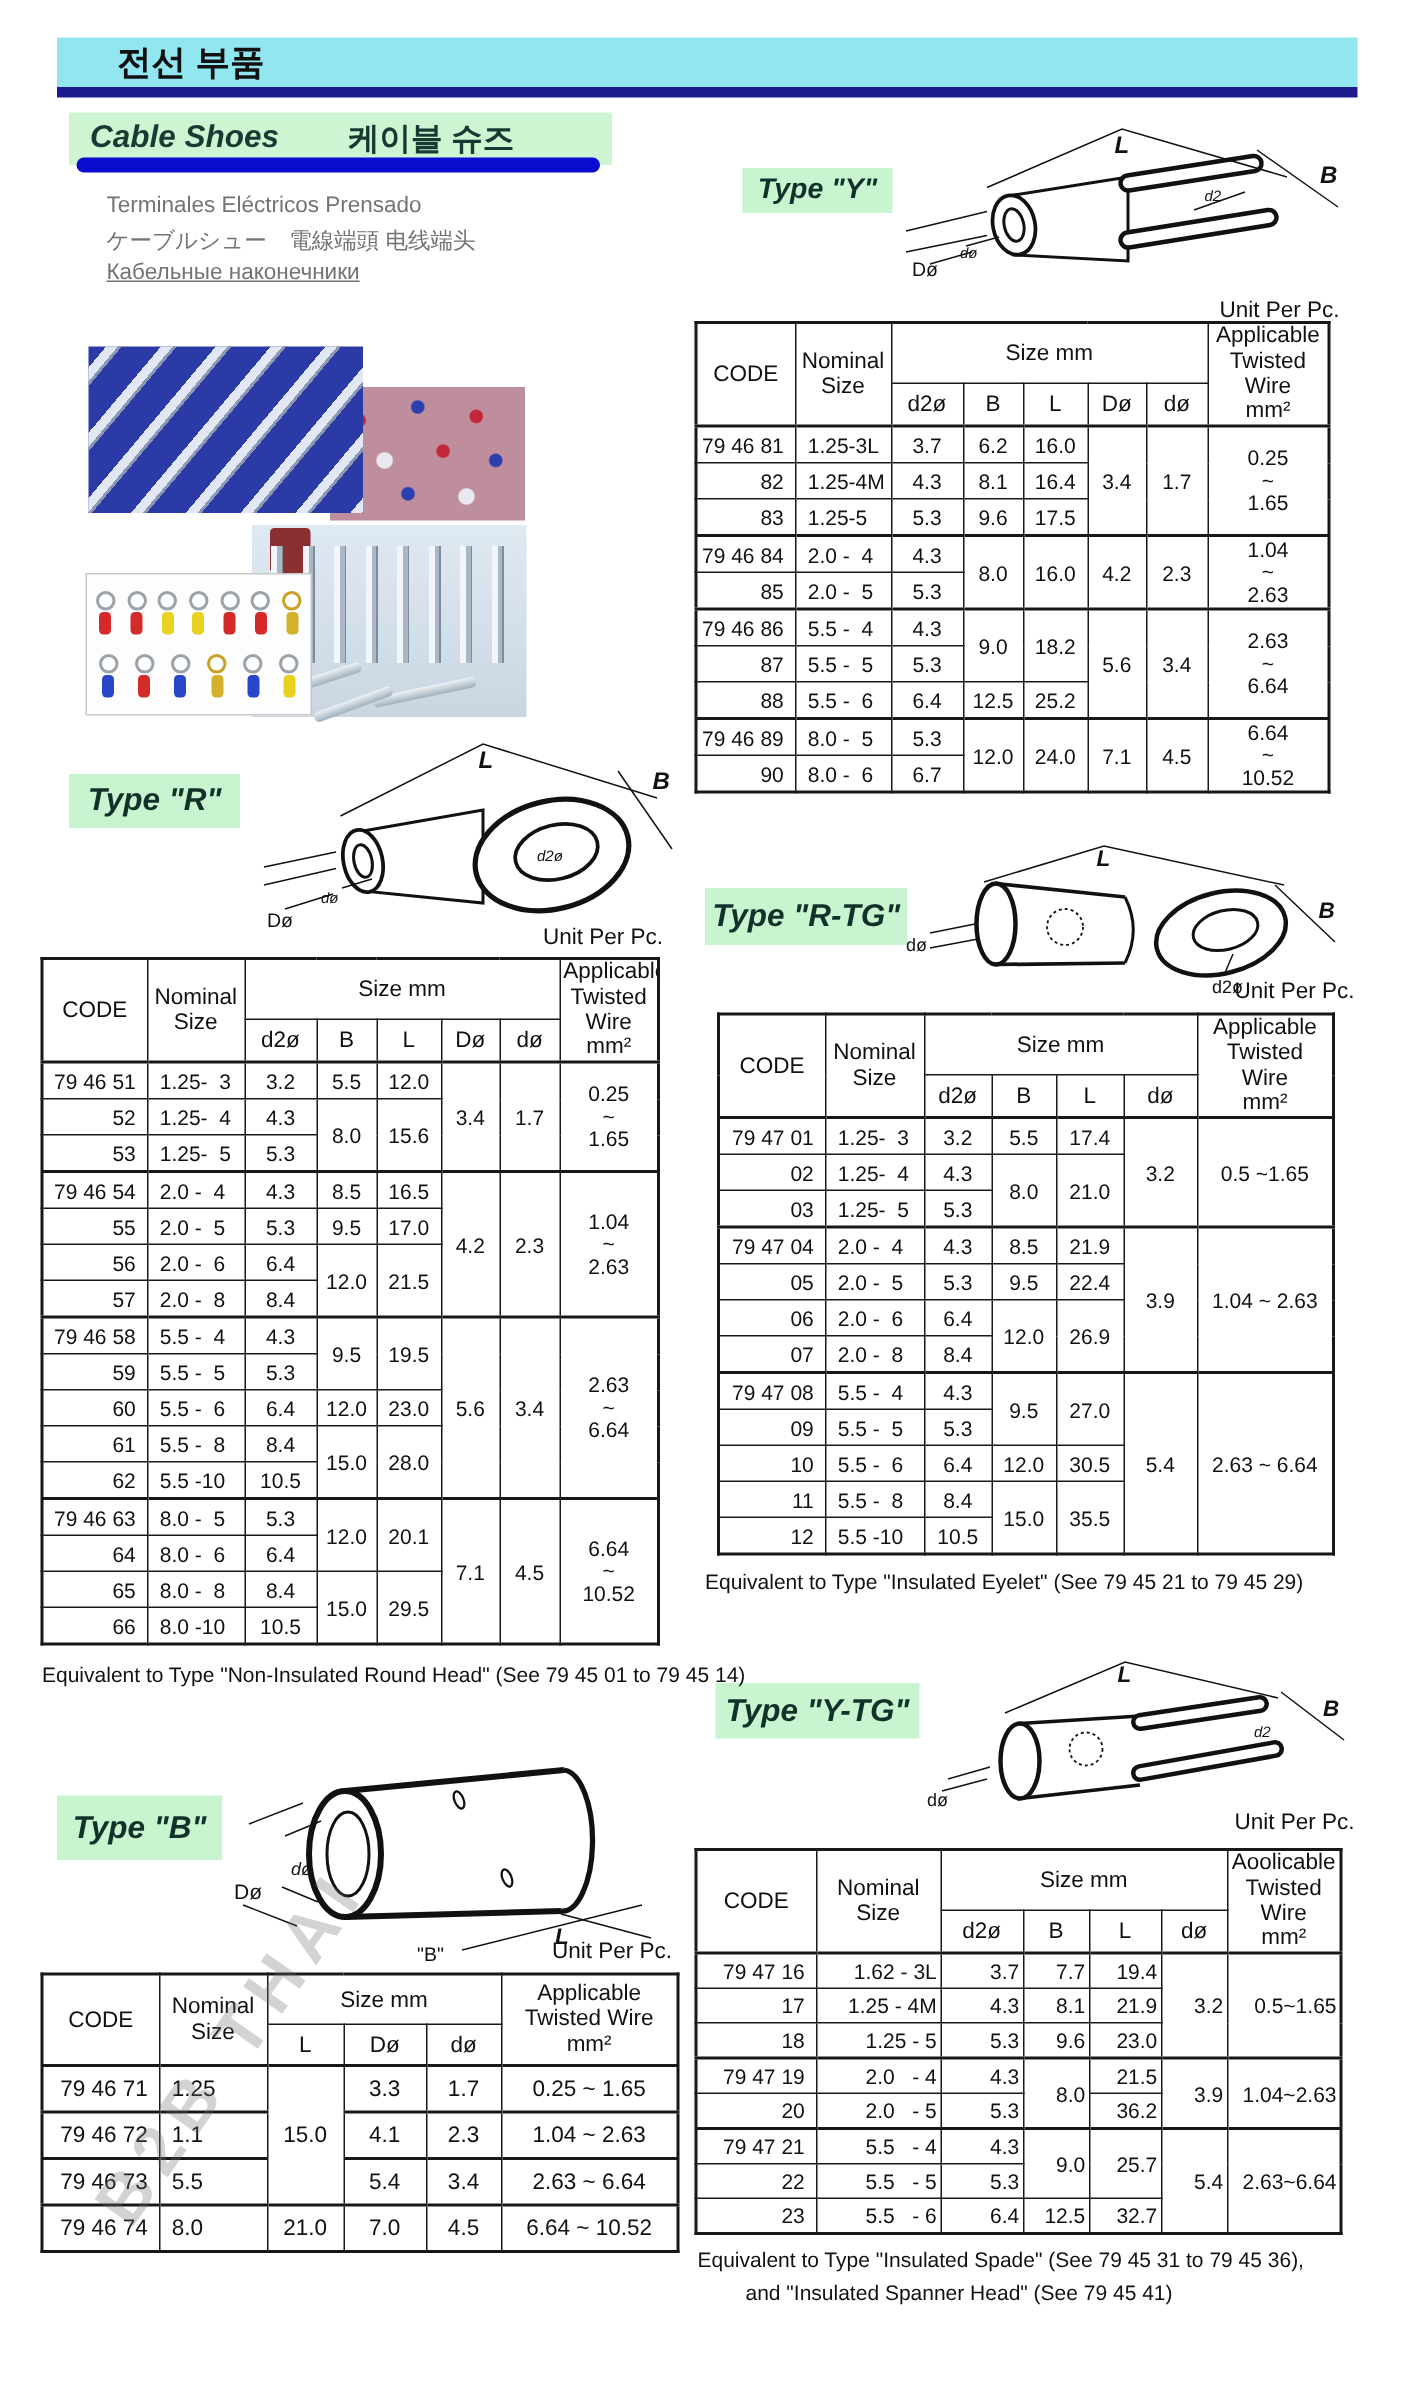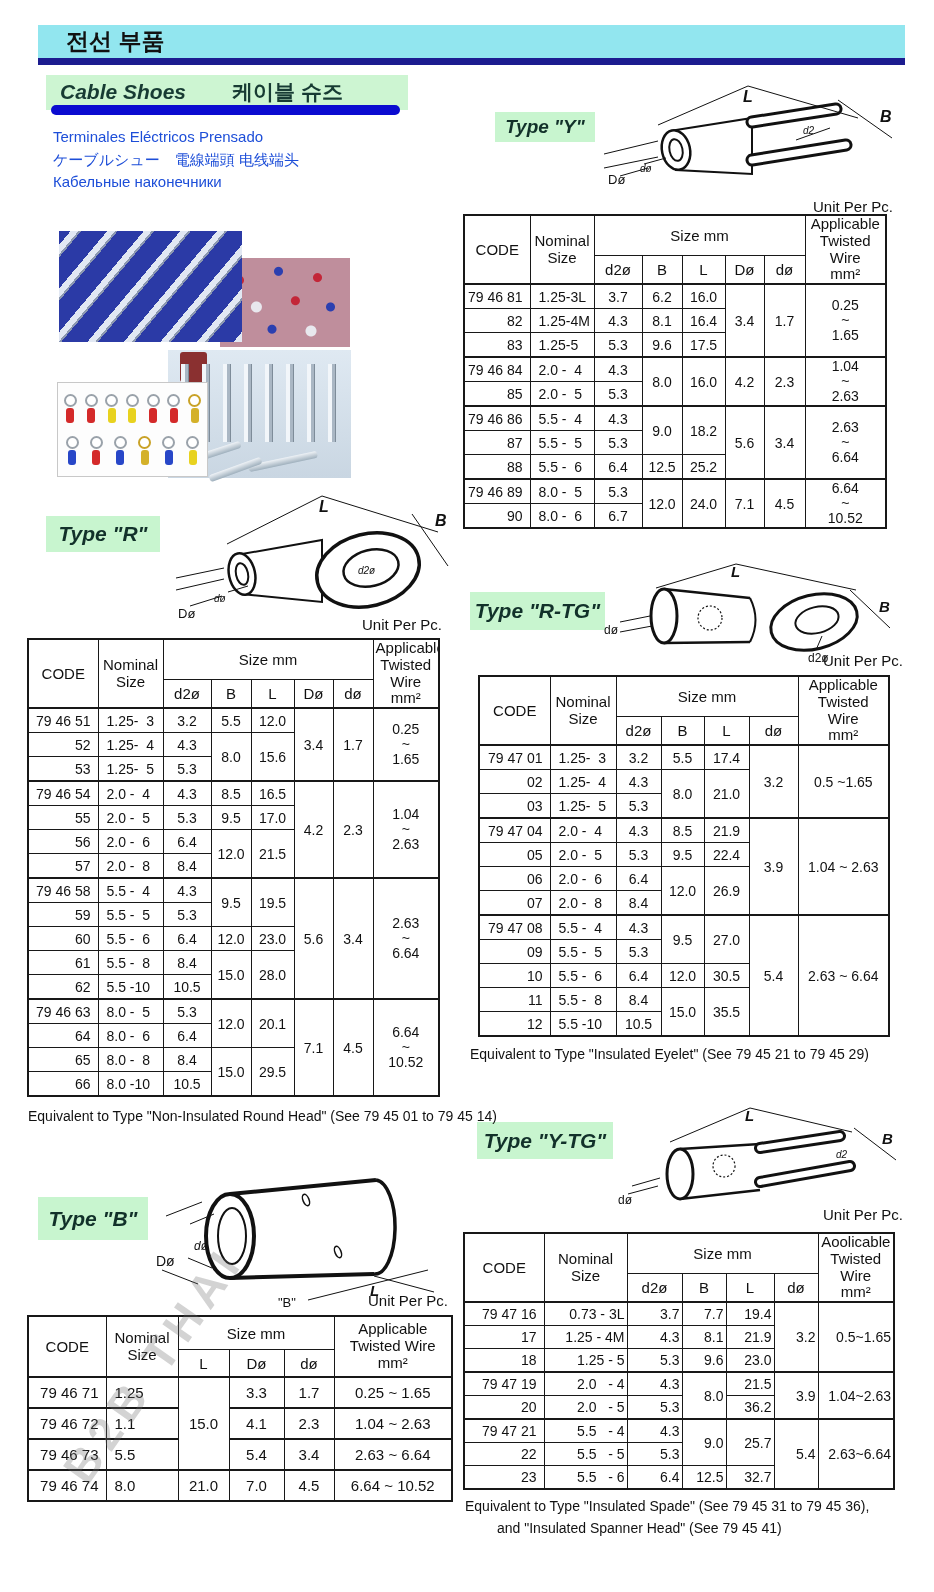--- a/index.html
+++ b/index.html
@@ -3,33 +3,33 @@
 <meta charset="utf-8">
 <style>
   html,body{margin:0;padding:0;background:#fff;}
   body{font-family:"Liberation Sans","DejaVu Sans",sans-serif;color:#111;}
   .page{position:relative;width:934px;height:1592px;background:#ffffff;overflow:hidden;}
 
   
   .hdr-bar{position:absolute;left:38px;top:25px;width:867px;height:33px;background:#92e6ef;
            display:flex;align-items:center;}
   .hdr-bar .t-en{font-size:23px;font-weight:bold;font-style:italic;margin-left:44px;letter-spacing:.2px;}
-  .hdr-bar .t-ko{font-size:23px;font-weight:bold;margin-left:28px;}
+  .hdr-bar .t-ko{font-size:23px;font-weight:bold;margin-left:40px;}
   .hdr-navy{position:absolute;left:38px;top:58px;width:867px;height:7px;background:#1c1c8f;}
 
   .sec-box{position:absolute;left:46px;top:75px;width:362px;height:35px;background:#cdf5d2;}
   .sec-box .row{display:flex;align-items:center;height:34px;}
   .sec-box .t-en{font-size:21px;font-weight:bold;font-style:italic;color:#173b33;margin-left:14px;}
   .sec-box .t-ko{font-size:21px;font-weight:bold;color:#173b33;margin-left:46px;}
   .sec-blue{position:absolute;left:51px;top:105px;width:349px;height:10px;background:#0b0bd0;border-radius:6px;}
 
-  .subtt{position:absolute;left:53px;font-size:15px;color:#1d4ed8;}
+  .subtt{position:absolute;left:71px;font-size:15px;color:#737373;}
   .subtt.es{top:128px;}
   .subtt.ja{top:151px;}
-  .subtt.ru{top:173px;}
+  .subtt.ru{top:173px;text-decoration:underline;}
 
   
   .photo{position:absolute;}
   .photo1{left:59px;top:231px;width:183px;height:111px;z-index:2;
           background:#2b3aa6;
           background-image:repeating-linear-gradient(130deg,
              rgba(235,241,247,0) 0 9px, rgba(235,241,247,.95) 9px 15px,
              rgba(150,162,178,.9) 15px 17px, rgba(235,241,247,0) 17px 28px);}
   .photo2{left:220px;top:258px;width:130px;height:89px;z-index:1;background:#bf8e9c;
           background-image:
@@ -780,21 +780,21 @@
       <tr class="h2">
         <th>d2ø</th>
         <th>B</th>
         <th>L</th>
         <th>dø</th>
       </tr>
     </thead>
     <tbody>
         <tr>
           <td class="code">79 47 16</td>
-          <td class="nom">0.73 - 3L</td>
+          <td class="nom">1.62 - 3L</td>
           <td>3.7</td>
           <td>7.7</td>
           <td>19.4</td>
           <td rowspan="3">3.2</td>
           <td rowspan="3">0.5~1.65</td>
         </tr>
         <tr>
           <td class="code">17</td>
           <td class="nom">1.25 - 4M</td>
           <td>4.3</td>

